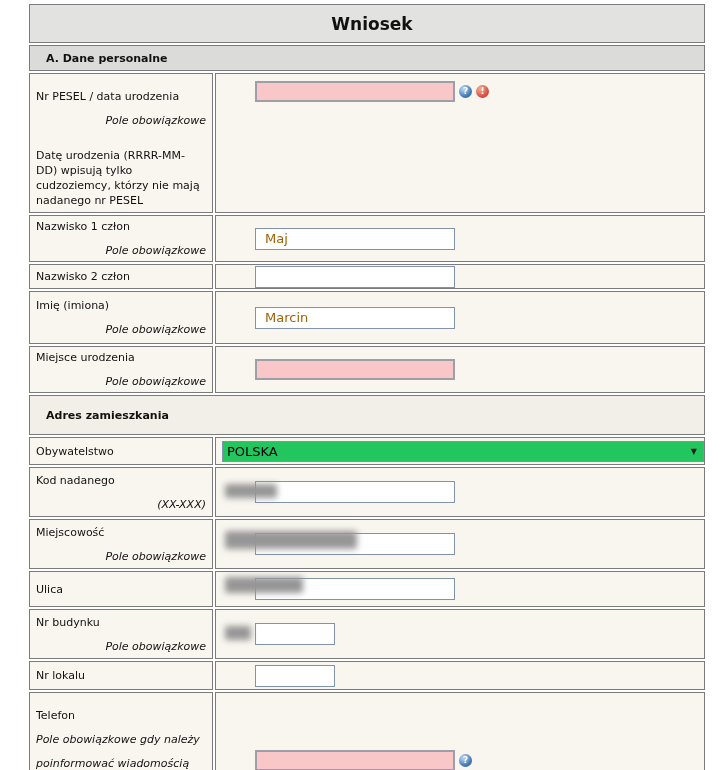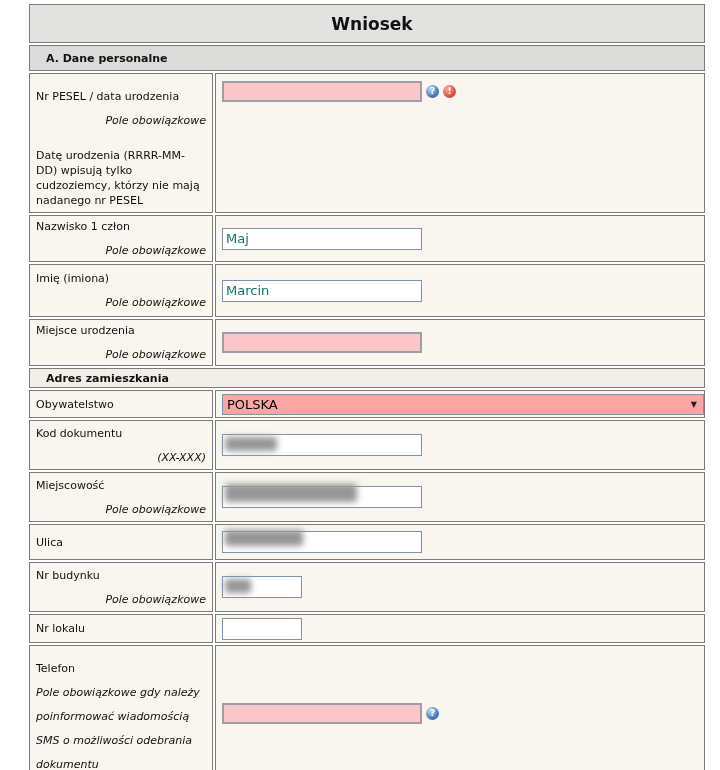--- a/index.html
+++ b/index.html
@@ -6,42 +6,42 @@
   html,body { width:720px; height:770px; overflow:hidden; background:#ffffff;
               font-family:"DejaVu Sans", sans-serif; }
   .page { padding:2px 0 0 27px; }
   table.form { width:680px; border-collapse:separate; border-spacing:2px; }
   td { border:1px solid #7b7b7b; background:#f8f6ef; font-size:11px; color:#111;
        padding:0; }
   td.title-cell { background:#e2e2e1; text-align:center; font-weight:bold;
                   font-size:17px; height:39px; vertical-align:middle;padding-left:10px; }
   td.section-cell { background:#dbdbda; font-weight:bold; height:26px;
                     vertical-align:middle; padding-left:16px; font-size:11px; }
-  td.section-cell.sub { background:#f1efe8; height:20px; }
+  td.section-cell.sub { background:#f1efe8; height:40px; }
   td.lbl { width:186px; vertical-align:middle; padding:4px 6px 4px 6px; }
   td.lbl.top { vertical-align:top; padding-top:16px; }
   td.inp { width:490px; vertical-align:middle; padding-left:6px; }
   td.inp.top { vertical-align:top; padding-top:7px; }
   .note { font-style:italic; margin-top:11px;text-align:right; }
   .hint { margin-top:21px; line-height:15px; }
   .note-tall { font-style:italic; margin-top:6px; line-height:24px; }
   input.txt { width:200px; height:22px; border:1px solid #8193ab; background:#fff;
-              font-family:"DejaVu Sans", sans-serif; font-size:13px; padding:1px 3px;
-              color:#0f766e; }
+              font-family:"DejaVu Sans", sans-serif; font-size:13px; padding:1px 9px;
+              color:#a16207;margin-left:33px; }
   input.txt.small { width:80px; }
   input.txt.pink { background:#f9c7c7; border:2px solid #9e9ea8; height:21px; }
   .inline { display:flex; align-items:center; gap:4px; }
   .rel { position:relative; display:inline-block; }
   .redact { position:absolute; left:3px; top:3px; height:14px; background:#969696;
             border-radius:2px; filter:blur(3px); pointer-events:none; }
   .redact.w-kod { width:52px; }
   .redact.w-miejsc { width:132px; top:-2px; height:18px; }
   .redact.w-ulica { width:78px; top:-1px; height:16px; }
   .redact.w-bud { width:26px; }
-  .selectbox { width:482px; height:21px; background:#fca5a5; border:1px solid #8193ab;
+  .selectbox { width:482px; height:21px; background:#22c55e; border:1px solid #8193ab;
                display:flex; align-items:center; justify-content:space-between;
                padding:0 6px 0 4px; font-size:13px; color:#000; }
   .selectbox .arrow { font-size:8px; color:#222; }
   .icn { width:13px; height:13px; border-radius:50%; display:inline-flex;
          align-items:center; justify-content:center; color:#fff; font-size:9px;
          font-weight:bold; line-height:1; flex:0 0 auto; }
   .icn.help { background:radial-gradient(circle at 35% 30%, #a9cdf0 10%, #4a7ab5 60%, #2a5a95); }
   .icn.err  { background:radial-gradient(circle at 35% 30%, #f0a08a 10%, #d9534a 60%, #b93a32); }
 </style>
 </head>
@@ -77,20 +77,28 @@
   <tr>
     <td class="lbl" style="height:43px">
       <div>Nazwisko 1 człon</div>
       <div class="note">Pole obowiązkowe</div>
     </td>
     <td class="inp">
       <input class="txt" type="text" value="Maj" style="">
     </td>
   </tr>
 
+  <tr>
+    <td class="lbl" style="height:25px">
+      <div>Nazwisko 2 człon</div>
+    </td>
+    <td class="inp">
+      <input class="txt" type="text" value="" style="">
+    </td>
+  </tr>
 
   <tr>
     <td class="lbl" style="height:53px">
       <div>Imię (imiona)</div>
       <div class="note">Pole obowiązkowe</div>
     </td>
     <td class="inp">
       <input class="txt" type="text" value="Marcin" style="">
     </td>
   </tr>
@@ -116,21 +124,21 @@
     <td class="inp">
       <div class="selectbox">
         <span>POLSKA</span>
         <span class="arrow">▼</span>
       </div>
     </td>
   </tr>
 
   <tr>
     <td class="lbl" style="height:50px">
-      <div>Kod dokumentu</div>
+      <div>Kod nadanego</div>
       <div class="note">(XX-XXX)</div>
     </td>
     <td class="inp">
       <span class="rel">
         <input class="txt" type="text" value="" style="">
         <span class="redact w-kod"></span>
       </span>
     </td>
   </tr>
 

